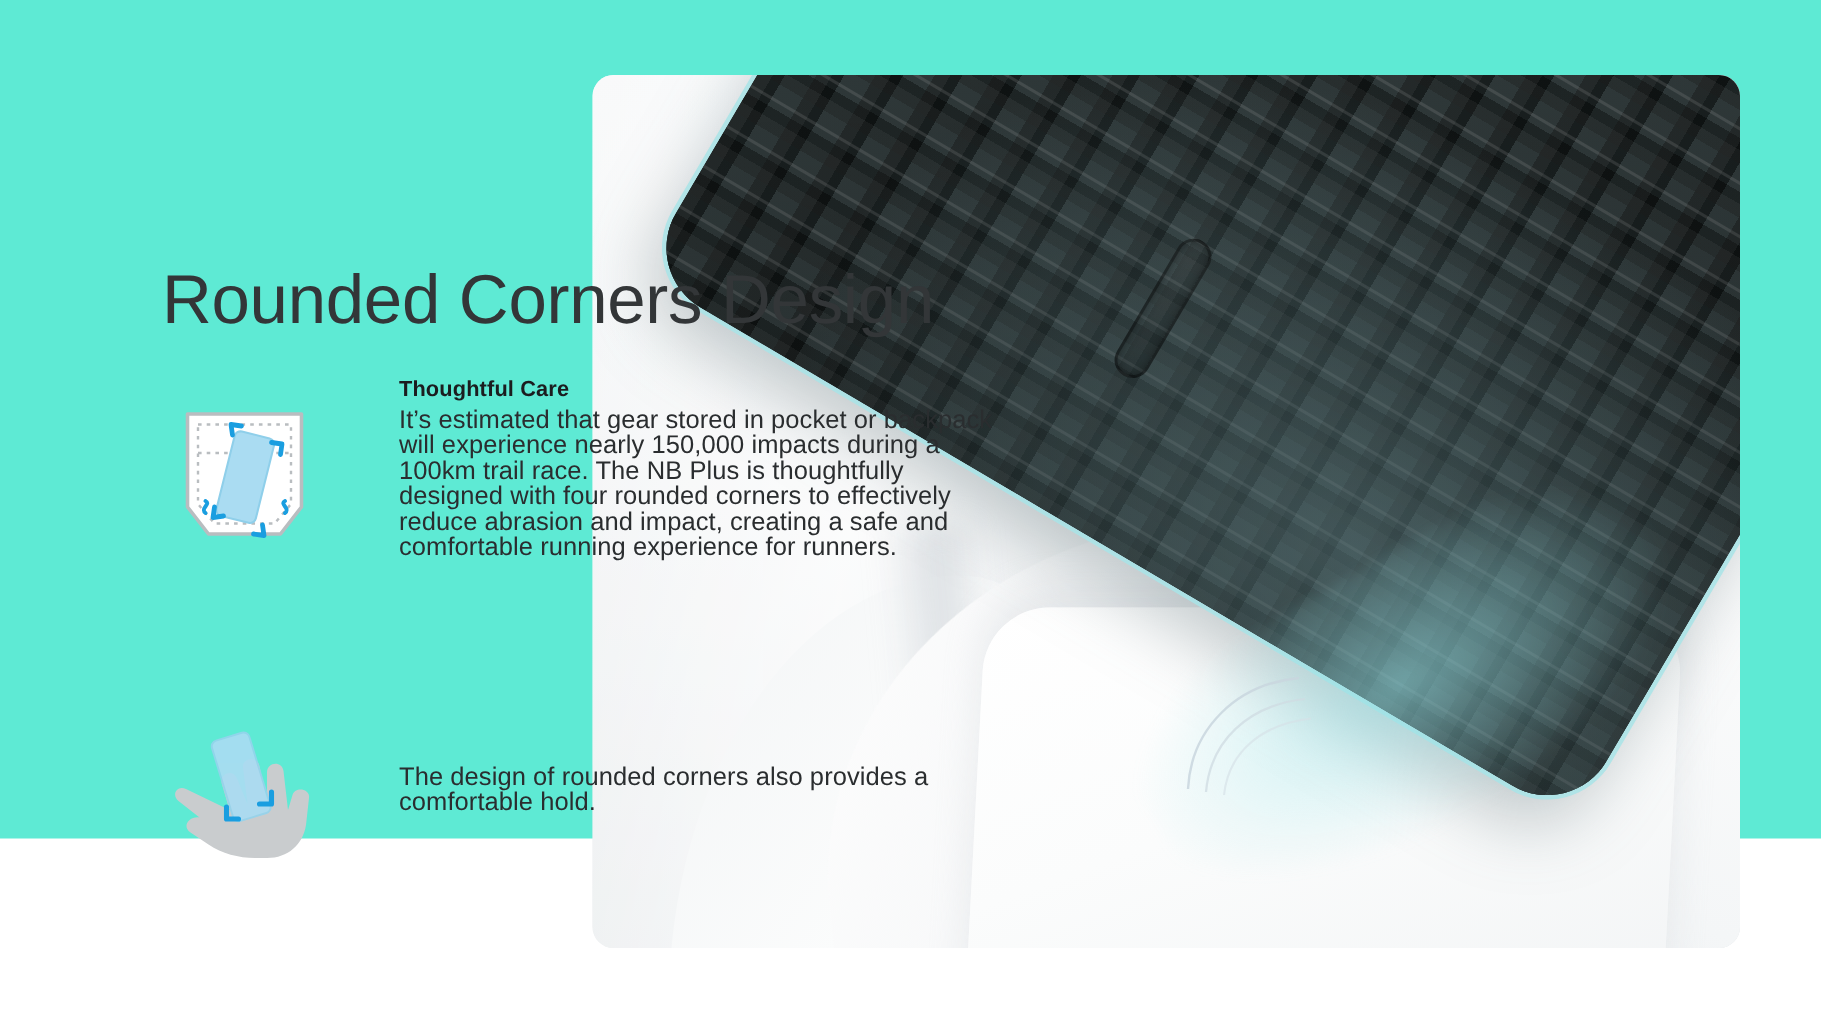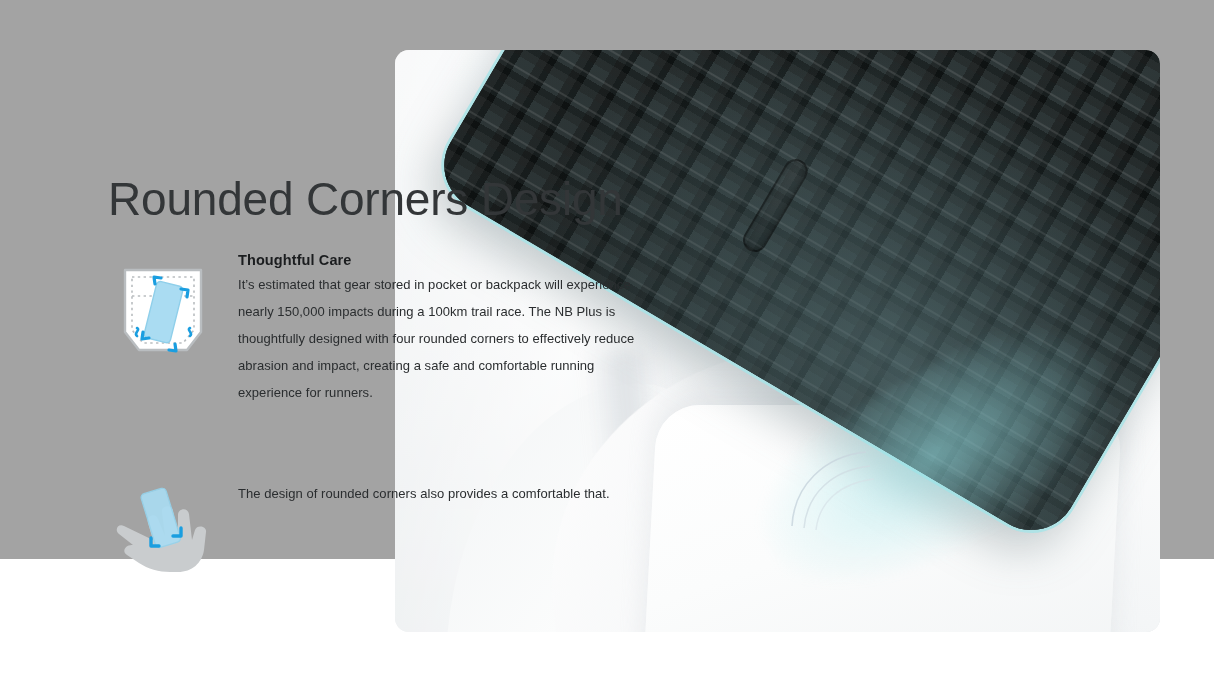--- a/index.html
+++ b/index.html
@@ -7,21 +7,21 @@
   html,body {
     width:1214px; height:683px;
     background:#ffffff;
     font-family:"Liberation Sans", sans-serif;
     overflow:hidden;
   }
 
   .stage {
     position:relative;
     width:1214px; height:559px;
-    background:#a3a3a3;
+    background:#5eead4;
   }
 
   
   .panel {
     position:absolute;
     left:395px; top:50px;
     width:765px; height:582px;
     border-radius:14px;
     overflow:hidden;
     background:
@@ -167,21 +167,22 @@
     font-size:46px;
     font-weight:300;
     letter-spacing:-0.2px;
     color:#333638;
     white-space:nowrap;
   }
 
   .feature {
     position:absolute;
     display:flex;
-    align-items:flex-start;
+    align-items:center;
+    gap:28px;
   }
   .feature.f1 { left:104px; top:252px; }
   .feature.f2 { left:104px; top:480px; }
 
   .feature-icon {
     width:118px;
     flex:0 0 118px;
     display:flex;
     justify-content:center;
     padding-top:6px;
@@ -190,22 +191,22 @@
 
   .feature-text { width:415px; padding-left:16px; }
   .feature-title {
     font-size:14.5px;
     font-weight:bold;
     color:#1b1d1f;
     margin-bottom:3px;
     letter-spacing:.1px;
   }
   .feature-body {
-    font-size:13px;
-    line-height:27px;
+    font-size:17px;
+    line-height:17px;
     color:#2a2d2f;
     letter-spacing:.05px;
   }
 </style>
 </head>
 <body>
 
 <div class="stage">
 
   <div class="panel">
@@ -291,18 +292,18 @@
             <rect x="38" y="4" width="26" height="56" rx="4" fill="#aadcf2" stroke="#95d3ec" stroke-width="1.3" opacity=".92"></rect>
           </g>
 
           <g stroke="#1a9ee0" stroke-width="3.4" stroke-linecap="round" stroke-linejoin="round" fill="none">
             <path d="M40 52 l0 8 l8 0"></path>
             <path d="M70 42 l0 8 l-8 0"></path>
           </g>
         </svg>
       </div>
       <div class="feature-text">
-        <div class="feature-body">The design of rounded corners also provides a comfortable that.</div>
+        <div class="feature-body">The design of rounded corners also provides a comfortable hold.</div>
       </div>
     </div>
 
   </div>
 </div>
 
 </body></html>

